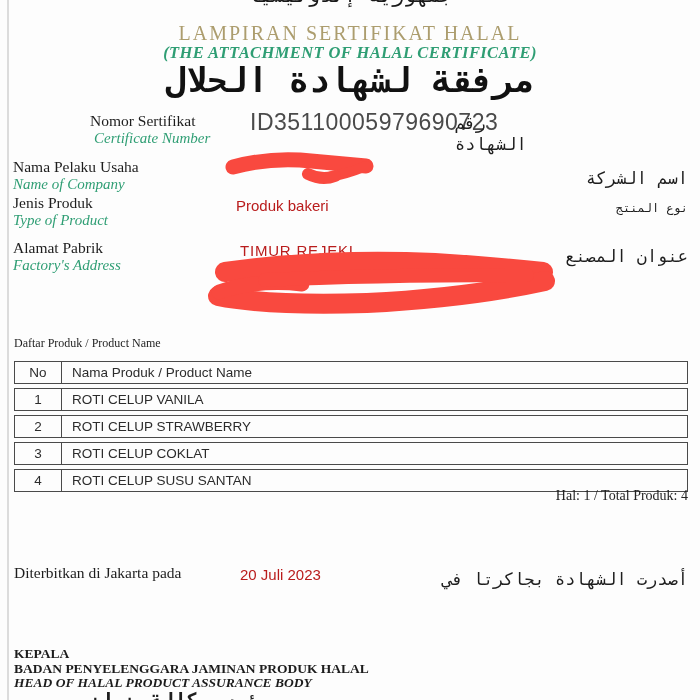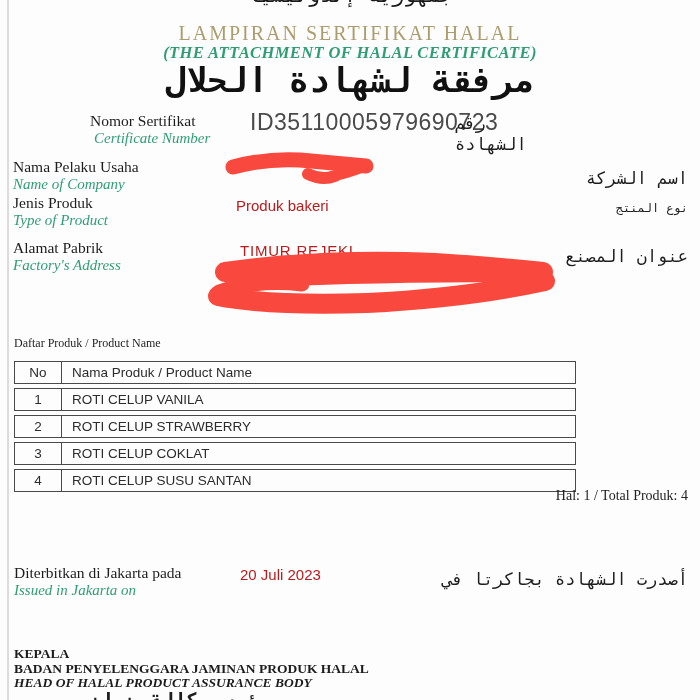--- a/index.html
+++ b/index.html
@@ -19,21 +19,21 @@
   .value{color:#b91c1c;}
 
   .country-ar{top:-14px;font-size:20px;color:#1a1a1a;line-height:22px;}
   .title-main{top:22px;font-size:20px;letter-spacing:2px;color:#ac9d6e;font-weight:400;}
   .title-sub{top:43px;font-size:16.5px;letter-spacing:.4px;color:#2f9e74;font-style:italic;font-weight:700;}
   .title-ar{top:60px;font-size:34px;font-weight:700;color:#111;line-height:46px;}
 
   .cert-value{left:250px;top:109px;font-size:23px;letter-spacing:.5px;color:#4a4a4a;}
 
   table.products{
-    position:absolute;left:14px;top:357px;width:562px;
+    position:absolute;left:14px;top:357px;width:674px;
     border-collapse:separate;border-spacing:0 4px;
     font-family:"Liberation Sans","DejaVu Sans",sans-serif;font-size:13.5px;color:#2c2c2c;
   }
   table.products td{border:1.5px solid #4a4a4a;height:21px;padding:0;}
   table.products td.no{width:46px;text-align:center;border-right:none;}
   table.products td.name{border-left:1.5px solid #4a4a4a;padding-left:10px;text-align:left;}
 
   .red-svg path{stroke:#f9493f;fill:none;stroke-linecap:round;stroke-linejoin:round;}
 
   .sig{font-size:13.5px;font-weight:700;line-height:15px;color:#1c1c1c;}
@@ -100,21 +100,20 @@
     </tr>
     <tr>
       <td class="no">4</td>
       <td class="name">ROTI CELUP SUSU SANTAN</td>
     </tr>
   </tbody>
     </table>
   <div class="abs serif" style="right:12px;top:488px;font-size:14px;color:#222;">Hal: 1 / Total Produk: 4</div>
 
   <div class="abs serif label-id" style="left:14px;top:564px;">Diterbitkan di Jakarta pada</div>
-  <div class="abs serif label-en green-it" style="left:14px;top:582px;">Issued in Jakarta on</div>
   <div class="abs sans value" style="left:240px;top:566px;font-size:15px;">20 Juli 2023</div>
   <div class="abs arabic" style="right:12px;top:569px;font-size:17px;">أصدرت الشهادة بجاكرتا في</div>
 
   <div class="abs serif sig" style="left:14px;top:646px;">KEPALA</div>
   <div class="abs serif sig" style="left:14px;top:661px;">BADAN PENYELENGGARA JAMINAN PRODUK HALAL</div>
   <div class="abs serif sig green-it" style="left:14px;top:675px;">HEAD OF HALAL PRODUCT ASSURANCE BODY</div>
   <div class="abs arabic" style="left:55px;top:688px;width:250px;font-size:20px;font-weight:700;text-align:center;">رئيس وكالة ضمان المنتجات الحلال</div>
 </div>
 
 </body></html>

